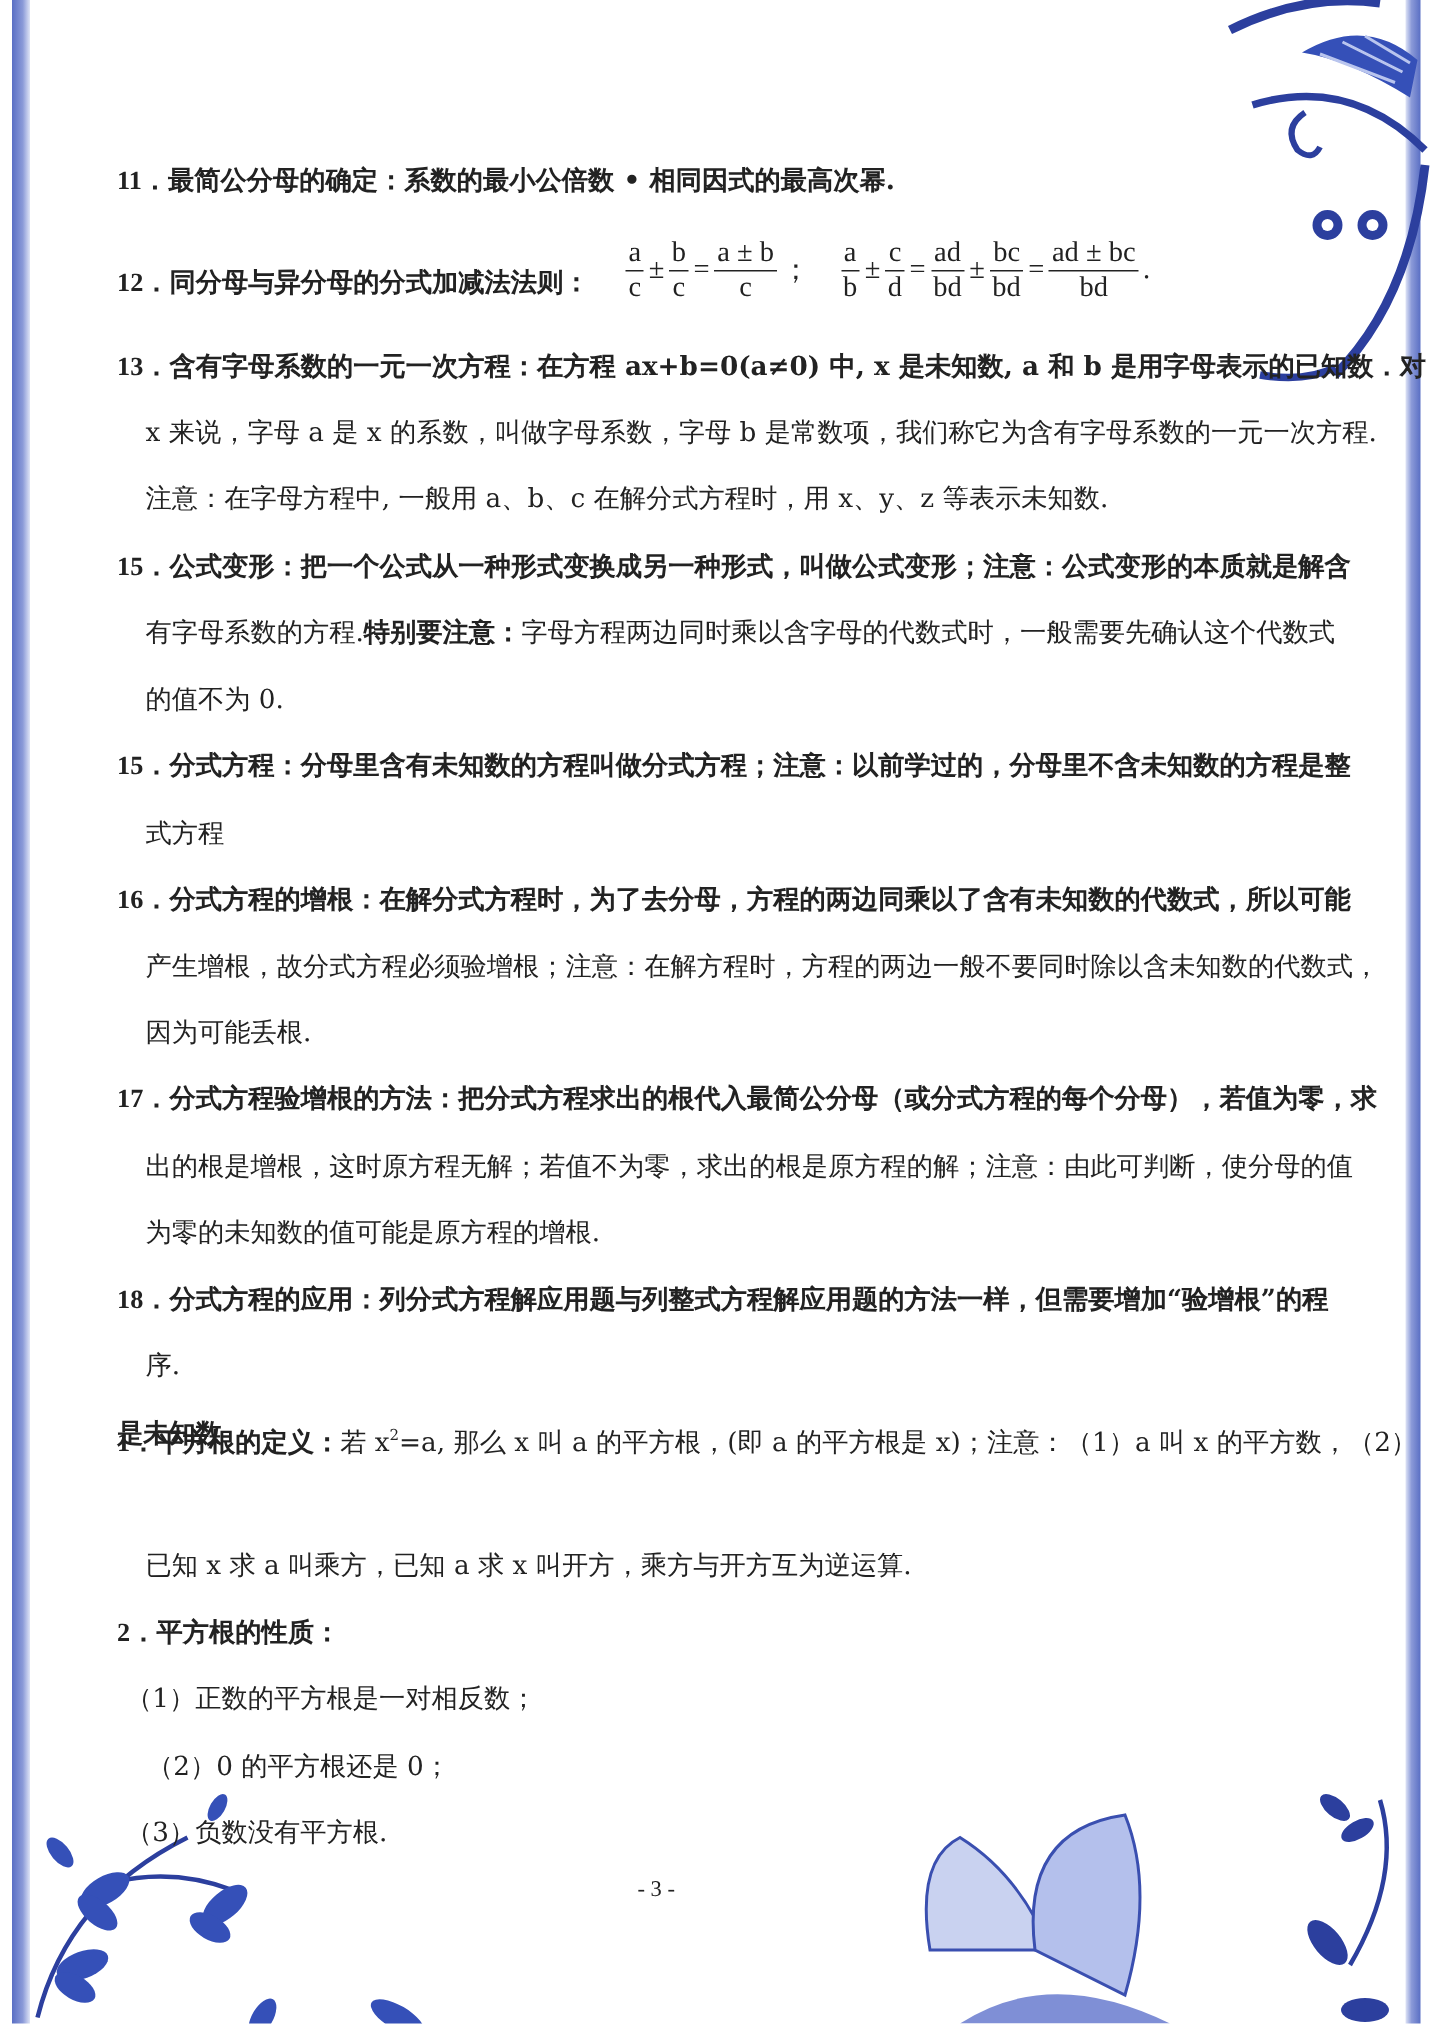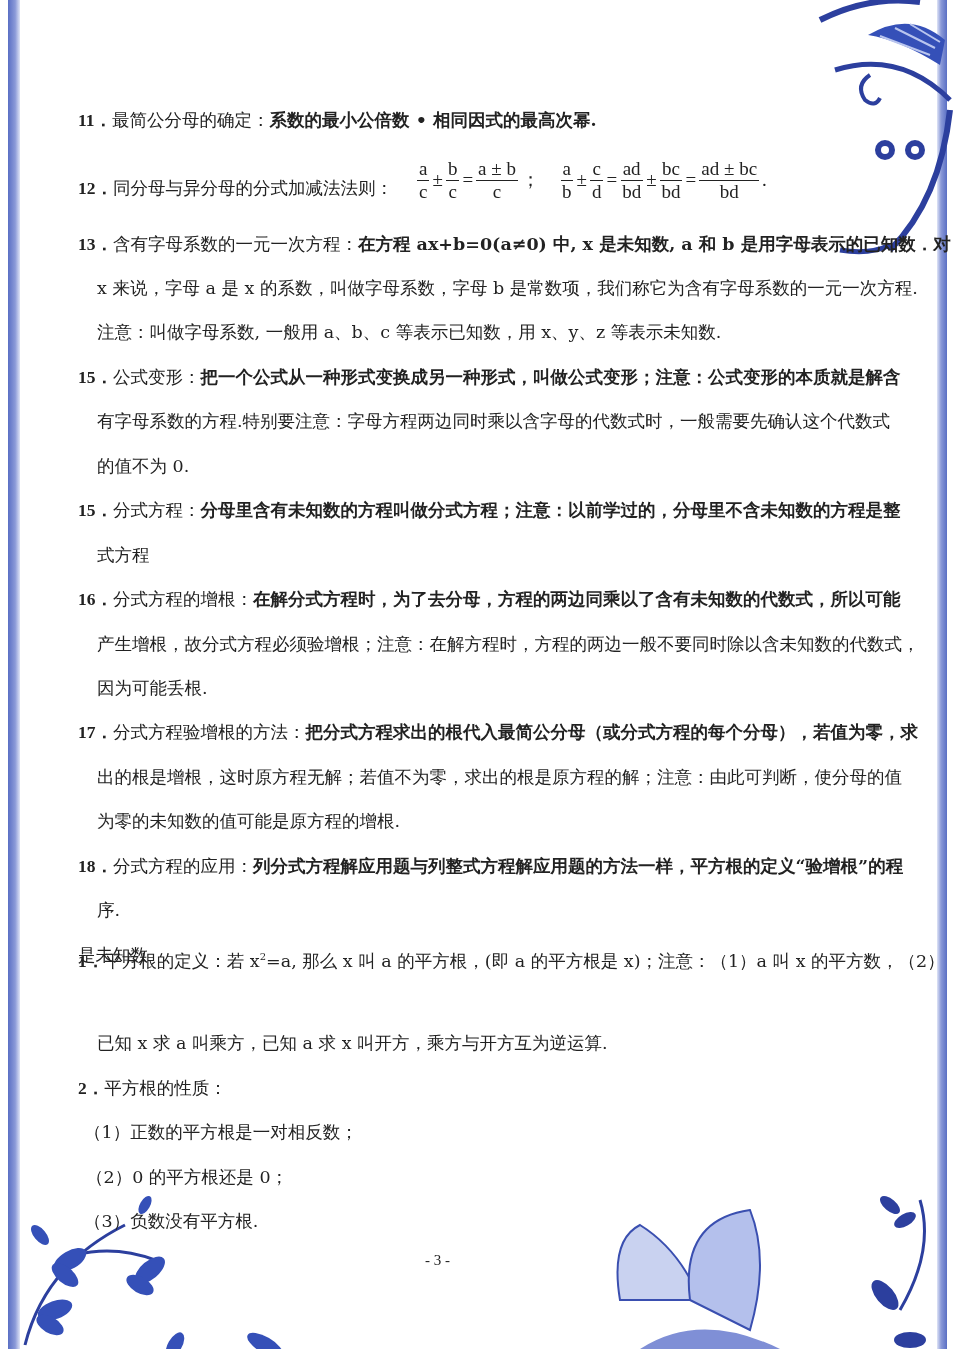--- a/index.html
+++ b/index.html
@@ -18,21 +18,21 @@
     background: linear-gradient(to left, #5a6fc4, #8b9ad8 60%, #dfe4f6);
   }
   .deco { position: absolute; }
   .content {
     position: absolute; left: 78px; top: 108px; width: 830px;
     font-size: 17.5px;
   }
   .line { position: absolute; left: 0; white-space: nowrap; }
   .indent { left: 19px; }
   .num { font-family: Liberation Serif, serif; font-weight: bold; }
-  .head { font-family: "DejaVu Sans", "Liberation Sans", sans-serif; font-weight: normal; }
+  .head { font-family: "DejaVu Sans", "Liberation Sans", sans-serif; font-weight: bold; }
   .body { font-weight: bold; }
   .frac { display: inline-flex; flex-direction: column; align-items: center; vertical-align: middle; margin: 0 2px; font-family: "Liberation Serif", serif; font-size: 19px; line-height: 1.15; }
   .frac .n { border-bottom: 1px solid #222; padding: 0 2px; }
   .frac .d { padding: 0 2px; }
   .op { font-family: "Liberation Serif", serif; font-size: 19px; vertical-align: middle; margin: 0 1px; }
   .formula { position: absolute; left: 337px; top: -12px; white-space: nowrap; }
   .pagenum { position: absolute; left: 425px; top: 1252px; font-family: "Liberation Serif", serif; font-size: 15px; }
   sup { font-size: 10px; }
 </style>
 </head>
@@ -117,21 +117,21 @@
       </span><span class="op">=</span><span class="frac">
         <span class="n">ad ± bc</span>
         <span class="d">bd</span>
       </span><span class="op">.</span>
   </div>
 
   <div class="line" style="top:124px">
     <span class="num">13．</span><span class="head">含有字母系数的一元一次方程：</span><span class="body">在方程 ax+b=0(a≠0) 中, x 是未知数, a 和 b 是用字母表示的已知数．对</span>
   </div>
   <div class="line indent" style="top:168px">x 来说，字母 a 是 x 的系数，叫做字母系数，字母 b 是常数项，我们称它为含有字母系数的一元一次方程.</div>
-  <div class="line indent" style="top:212px">注意：叫做字母系数, 一般用 a、b、c 等表示已知数，用 x、y、z 等表示未知数.</div>
+  <div class="line indent" style="top:212px">注意：在字母方程中, 一般用 a、b、c 在解分式方程时，用 x、y、z 等表示未知数.</div>
 
   <div class="line" style="top:257px">
     <span class="num">15．</span><span class="head">公式变形：</span><span class="body">把一个公式从一种形式变换成另一种形式，叫做公式变形；注意：公式变形的本质就是解含</span>
   </div>
   <div class="line indent" style="top:301px">
     <span>有字母系数的方程.</span><span class="head">特别要注意：</span><span>字母方程两边同时乘以含字母的代数式时，一般需要先确认这个代数式</span>
   </div>
   <div class="line indent" style="top:346px">的值不为 0.</div>
 
   <div class="line" style="top:390px">
@@ -145,32 +145,32 @@
   <div class="line indent" style="top:524px">产生增根，故分式方程必须验增根；注意：在解方程时，方程的两边一般不要同时除以含未知数的代数式，</div>
   <div class="line indent" style="top:568px">因为可能丢根.</div>
 
   <div class="line" style="top:612px">
     <span class="num">17．</span><span class="head">分式方程验增根的方法：</span><span class="body">把分式方程求出的根代入最简公分母（或分式方程的每个分母），若值为零，求</span>
   </div>
   <div class="line indent" style="top:657px">出的根是增根，这时原方程无解；若值不为零，求出的根是原方程的解；注意：由此可判断，使分母的值</div>
   <div class="line indent" style="top:701px">为零的未知数的值可能是原方程的增根.</div>
 
   <div class="line" style="top:746px">
-    <span class="num">18．</span><span class="head">分式方程的应用：</span><span class="body">列分式方程解应用题与列整式方程解应用题的方法一样，平方根的定义“验增根”的程</span>
+    <span class="num">18．</span><span class="head">分式方程的应用：</span><span class="body">列分式方程解应用题与列整式方程解应用题的方法一样，但需要增加“验增根”的程</span>
   </div>
   <div class="line indent" style="top:790px">序.</div>
 
   <div class="line head" style="top:835px">是未知数</div>
 
   <div class="line" style="top:841px">
     <span class="num">1．</span><span class="head">平方根的定义：</span><span>若 x</span><sup>2</sup><span>=a, 那么 x 叫 a 的平方根，(即 a 的平方根是 x)；注意：（1）a 叫 x 的平方数，（2）</span>
   </div>
   <div class="line indent" style="top:923px">已知 x 求 a 叫乘方，已知 a 求 x 叫开方，乘方与开方互为逆运算.</div>
 
   <div class="line" style="top:968px">
     <span class="num">2．</span><span class="head">平方根的性质：</span>
   </div>
   <div class="line" style="top:1012px;left:6px">（1）正数的平方根是一对相反数；</div>
-  <div class="line" style="top:1057px;left:8px">（2）0 的平方根还是 0；</div>
+  <div class="line" style="top:1057px;left:20px">（2）0 的平方根还是 0；</div>
   <div class="line" style="top:1101px;left:6px">（3）负数没有平方根.</div>
 </div>
 
 <div class="pagenum">- 3 -</div>
 
 </body></html>

